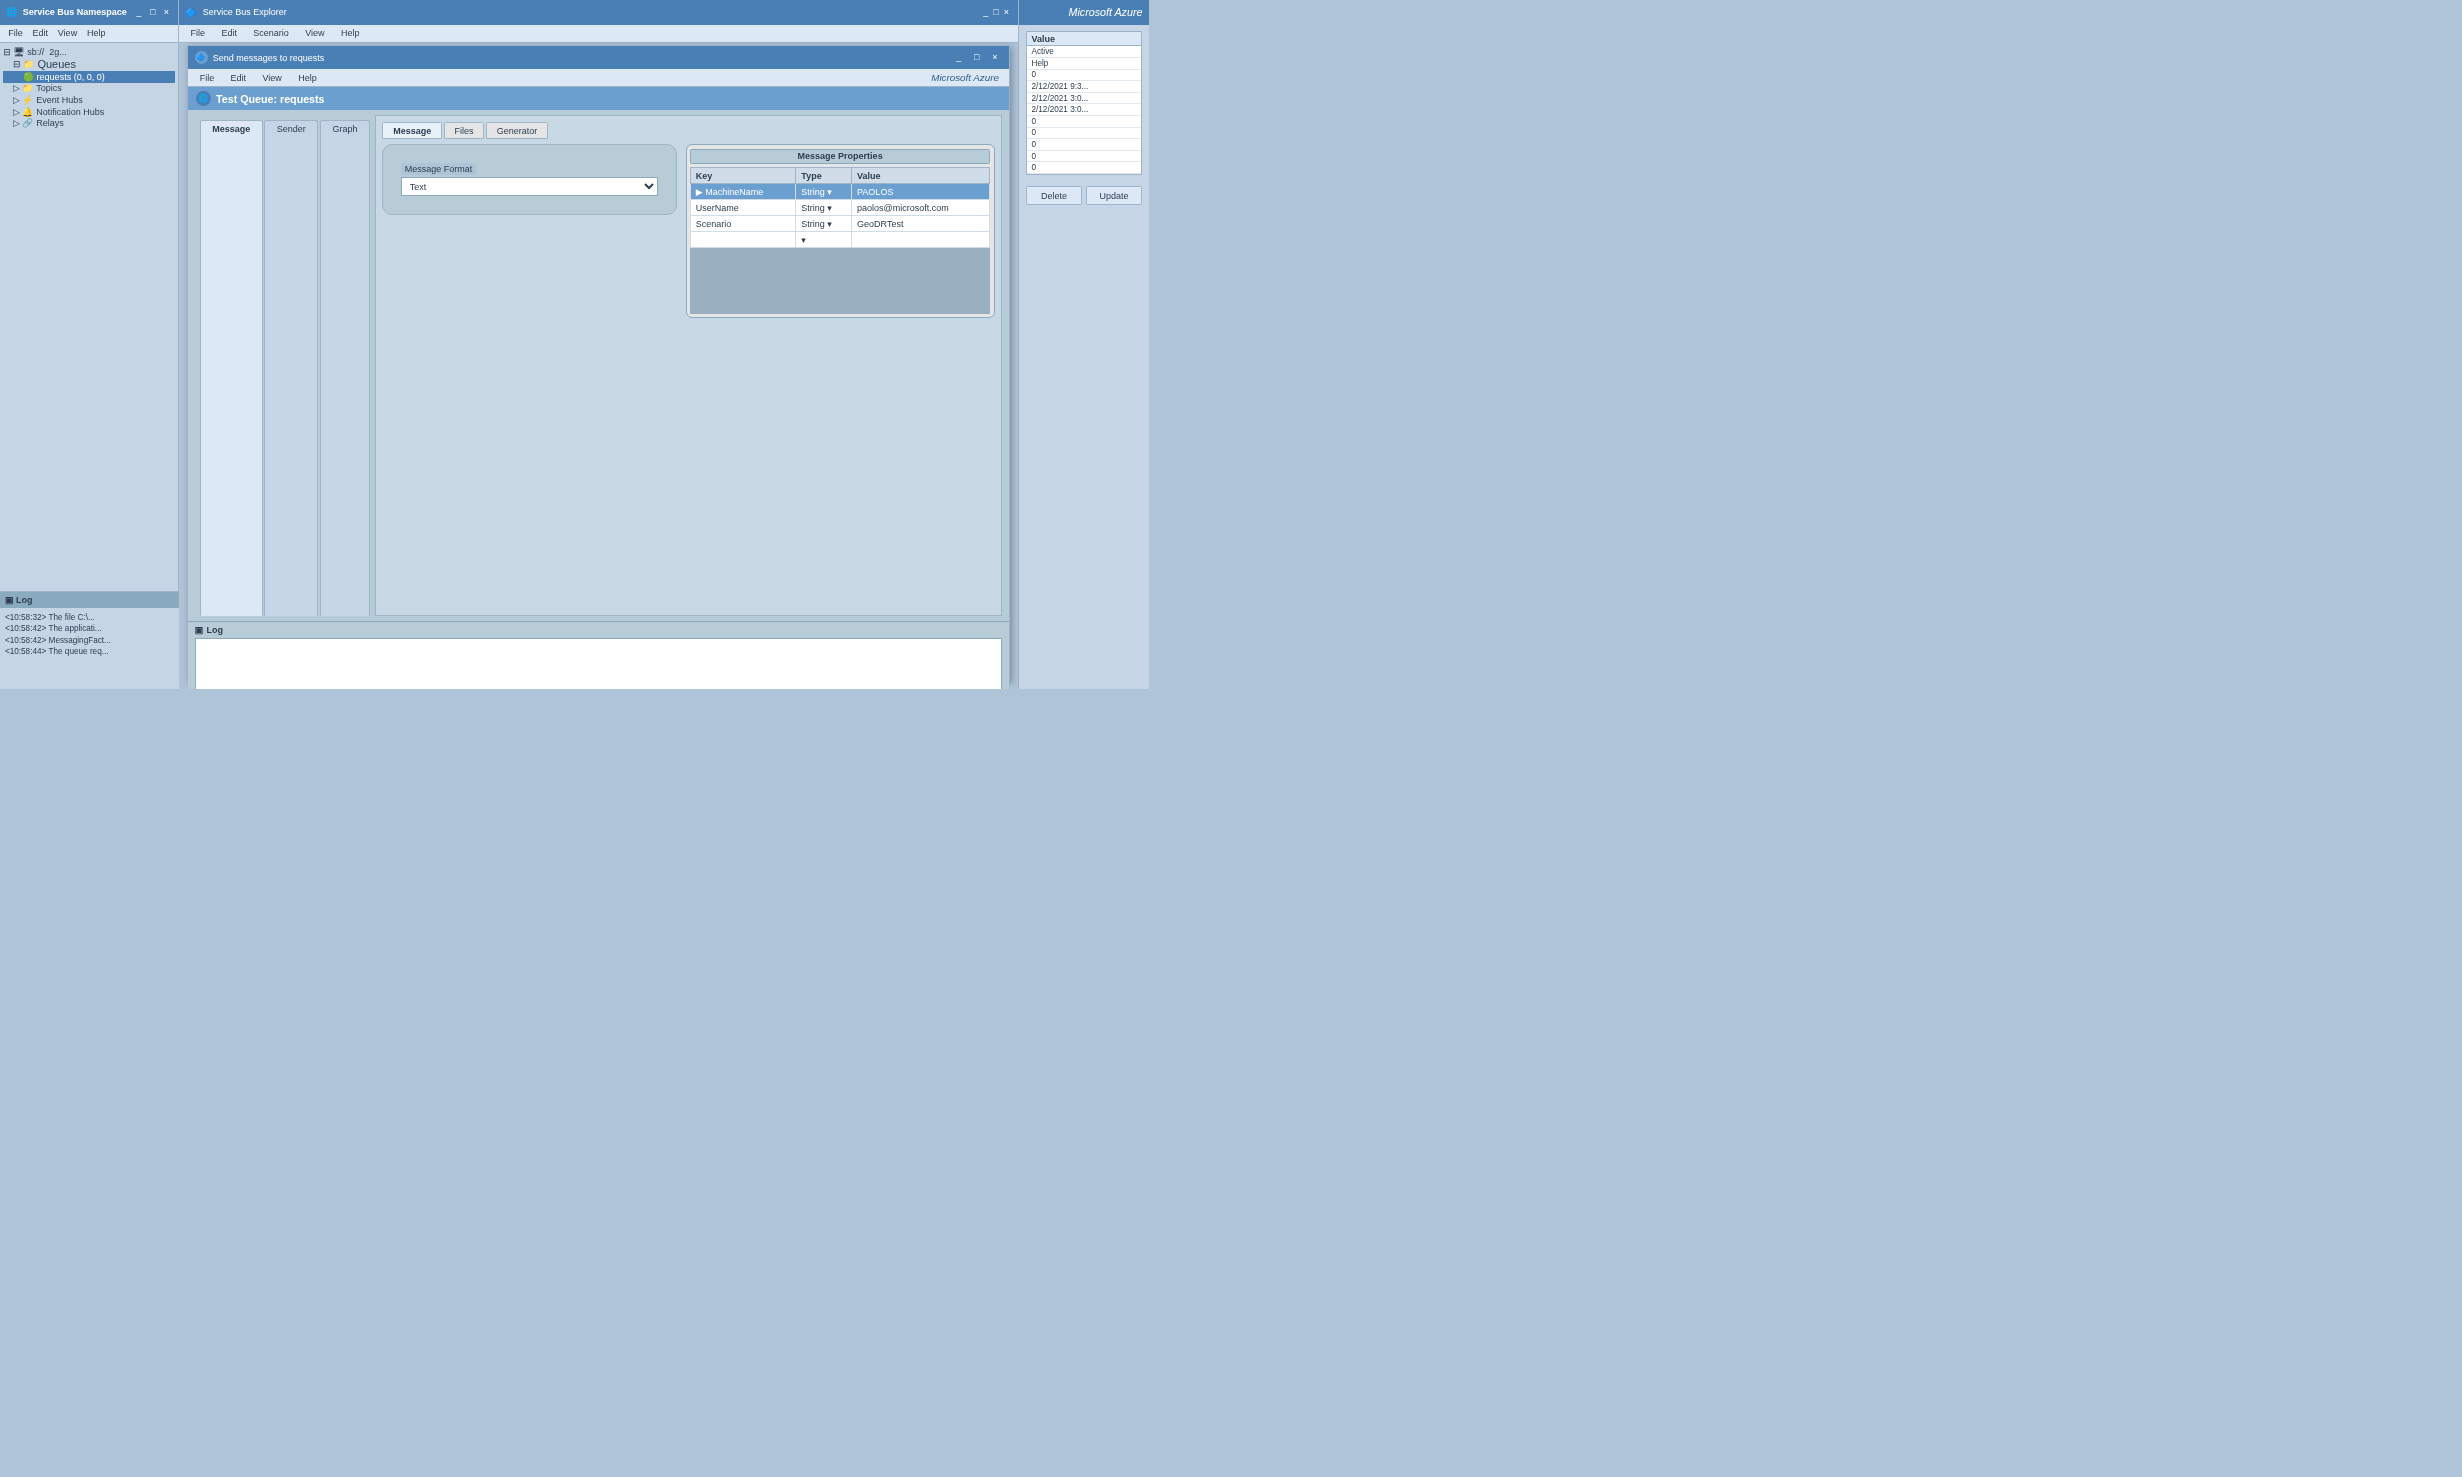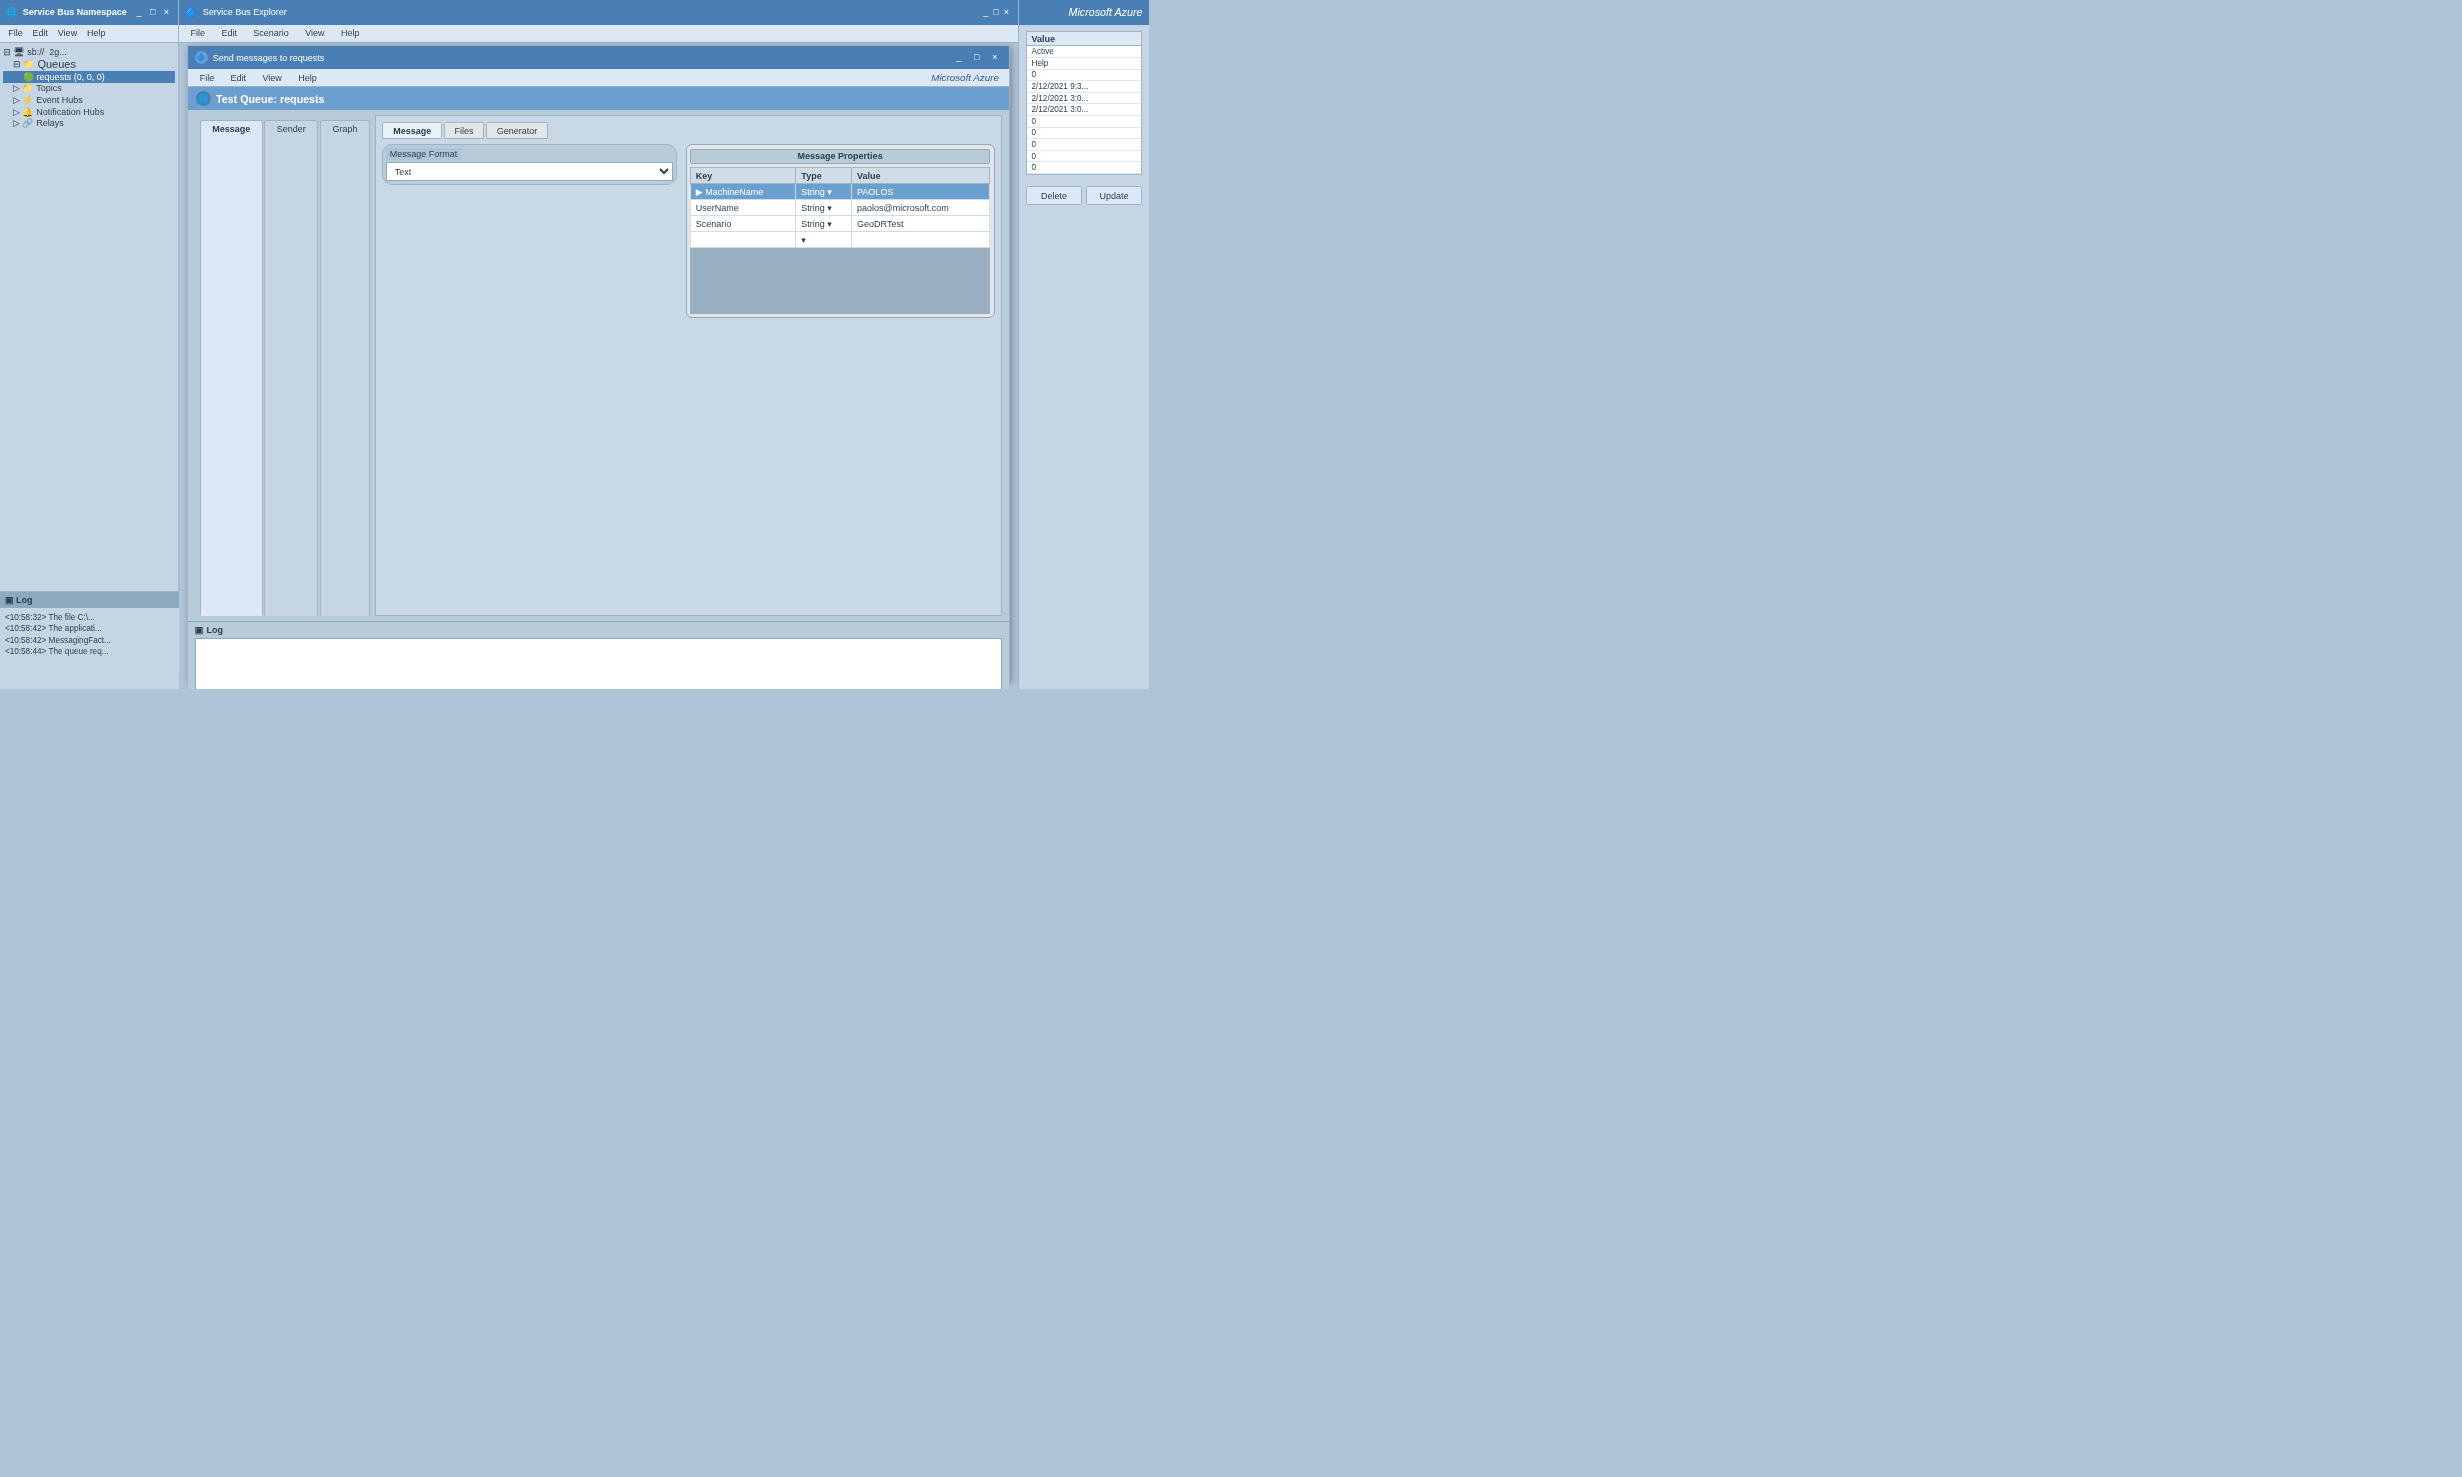--- a/index.html
+++ b/index.html
@@ -518,21 +518,21 @@
               <div class="sub-tab active">Message</div>
               <div class="sub-tab">Files</div>
               <div class="sub-tab">Generator</div>
             </div>
 
             <div style="display:flex; gap:8.2px;">
 
               <div style="flex:0 0 295px;">
 
 
-                <div style="border:0.8px solid #a0b4c8; border-radius:10px; background:#b8ccd8; padding:3px;">
+                <div style="border:0.8px solid #a0b4c8; border-radius:10px; background:#b8ccd8; padding:18px;">
                   <div style="font-size:9px; color:#2c3e50; margin-bottom:2.5px; background:#b0c4d8; padding:0.8px 3.3px; display:inline-block;">Message Format</div>
                   <select class="format-select">
                     <option>Text</option>
                     <option>JSON</option>
                     <option>XML</option>
                     <option>Binary</option>
                   </select>
                 </div>
               </div>
 

